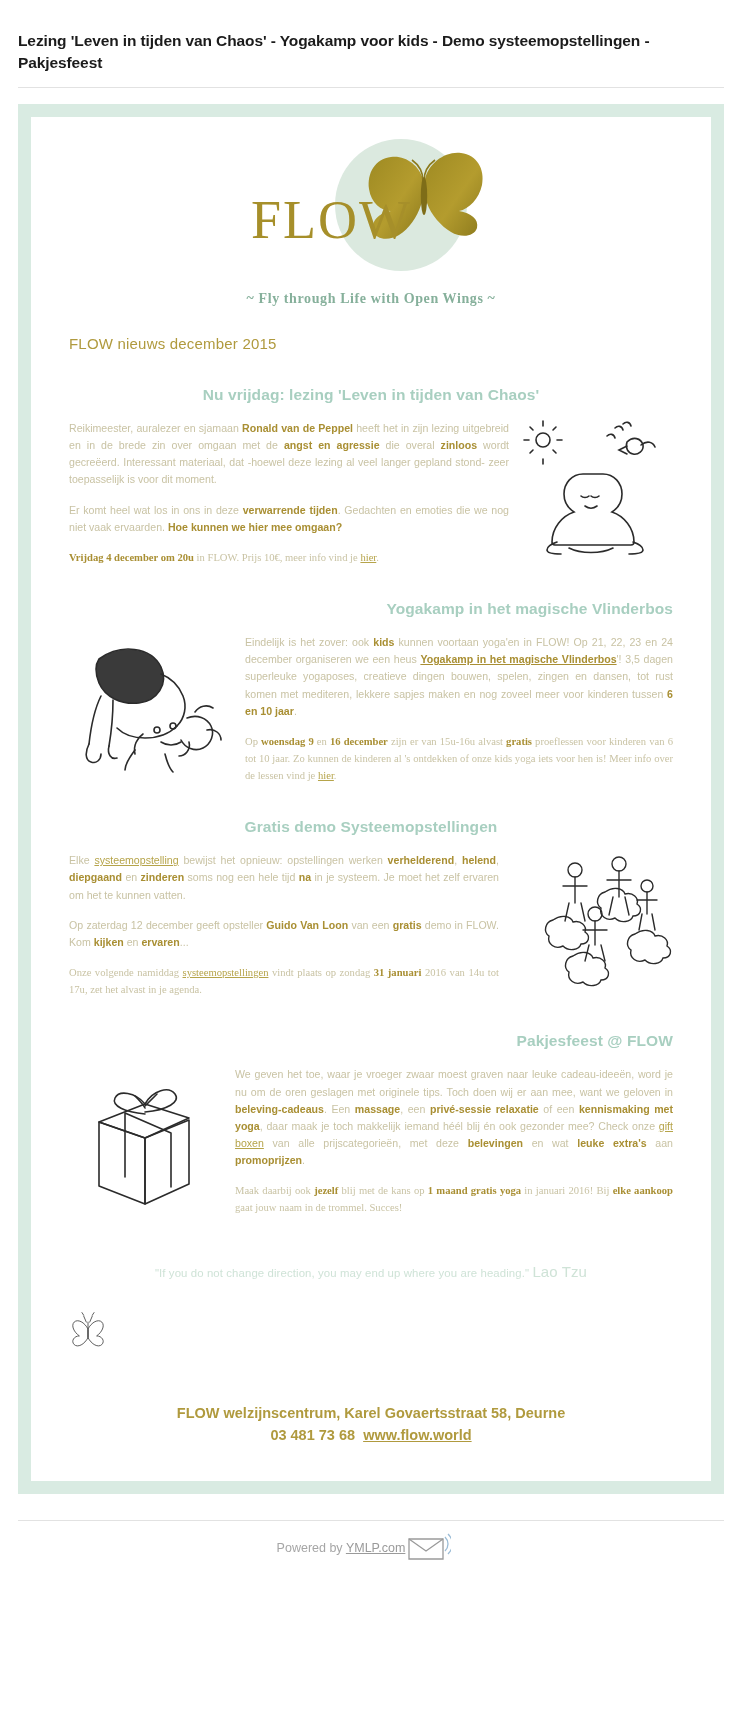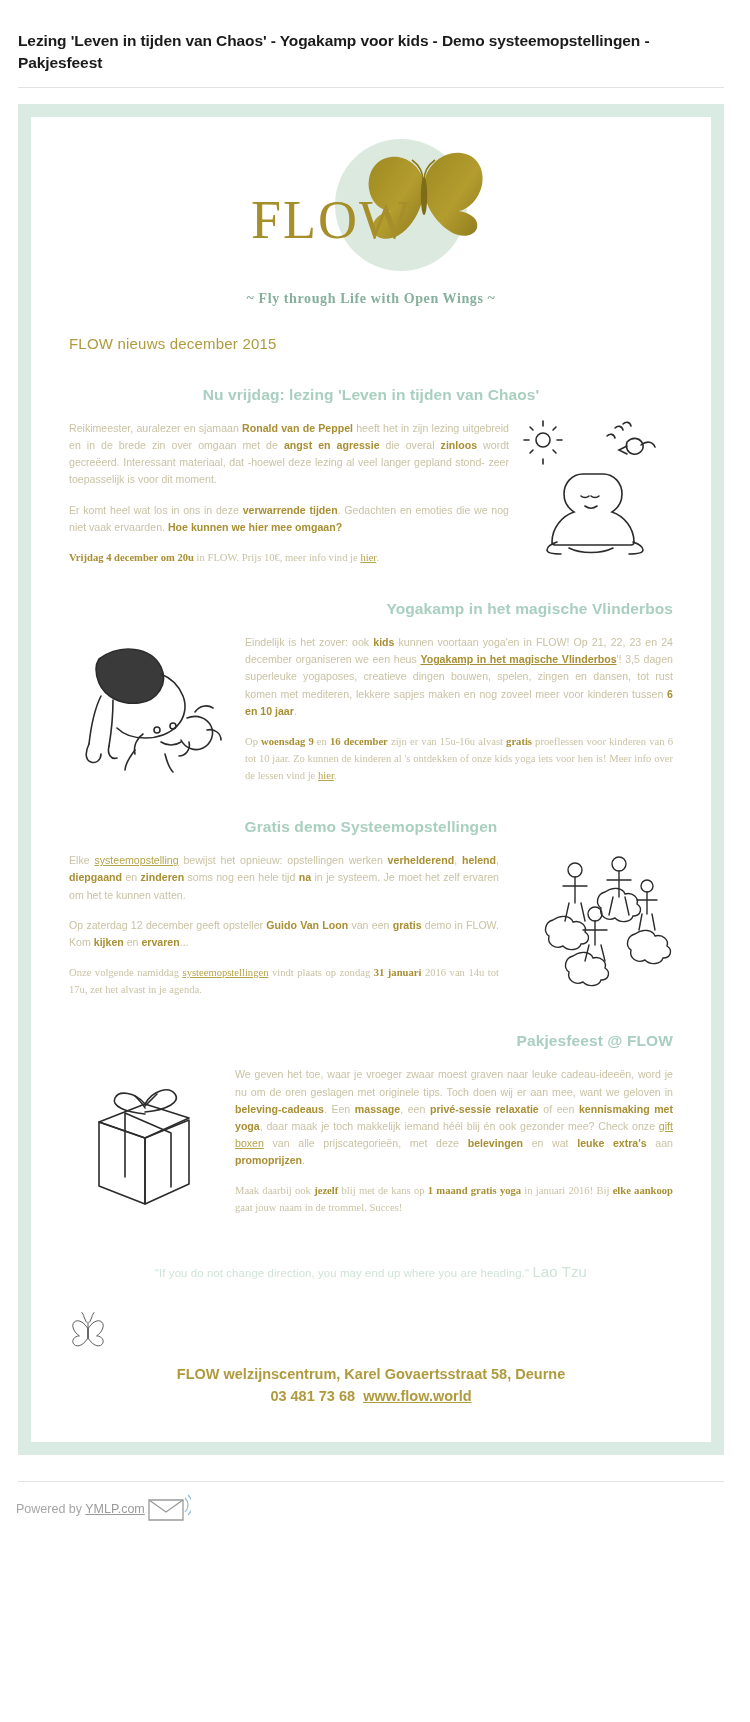--- a/index.html
+++ b/index.html
@@ -125,38 +125,38 @@
     font-size:11.4px;
     color:#cfe3d7;
     letter-spacing:0.1px;
   }
   .quote .author{font-size:15px;color:#cfe3d7;}
   .mini-logo{
     margin-top:30px;
     text-align:center;
   }
   .addr{
-    margin-top:15px;
+    margin-top:54px;
     text-align:center;
     font-size:14.5px;
     font-weight:bold;
     color:#b09a3e;
     line-height:1.55;
   }
   .addr a{color:#b09a3e;text-decoration:underline;}
 
   
   .bottom-rule{
     margin:26px 18px 0 18px;
     border-bottom:1px solid #e2e2e2;
   }
   .powered{
-    margin:12px 22px 0 16px;
+    margin:12px 22px 0 8px;
     display:flex;
-    justify-content:flex-start;
+    justify-content:center;
     align-items:center;
   }
   .powered .txt{
     font-size:12.5px;
     color:#a6a6a6;
   }
   .powered .txt a{color:#9a9a9a;text-decoration:underline;}
 
   svg{display:block;}
 </style>

